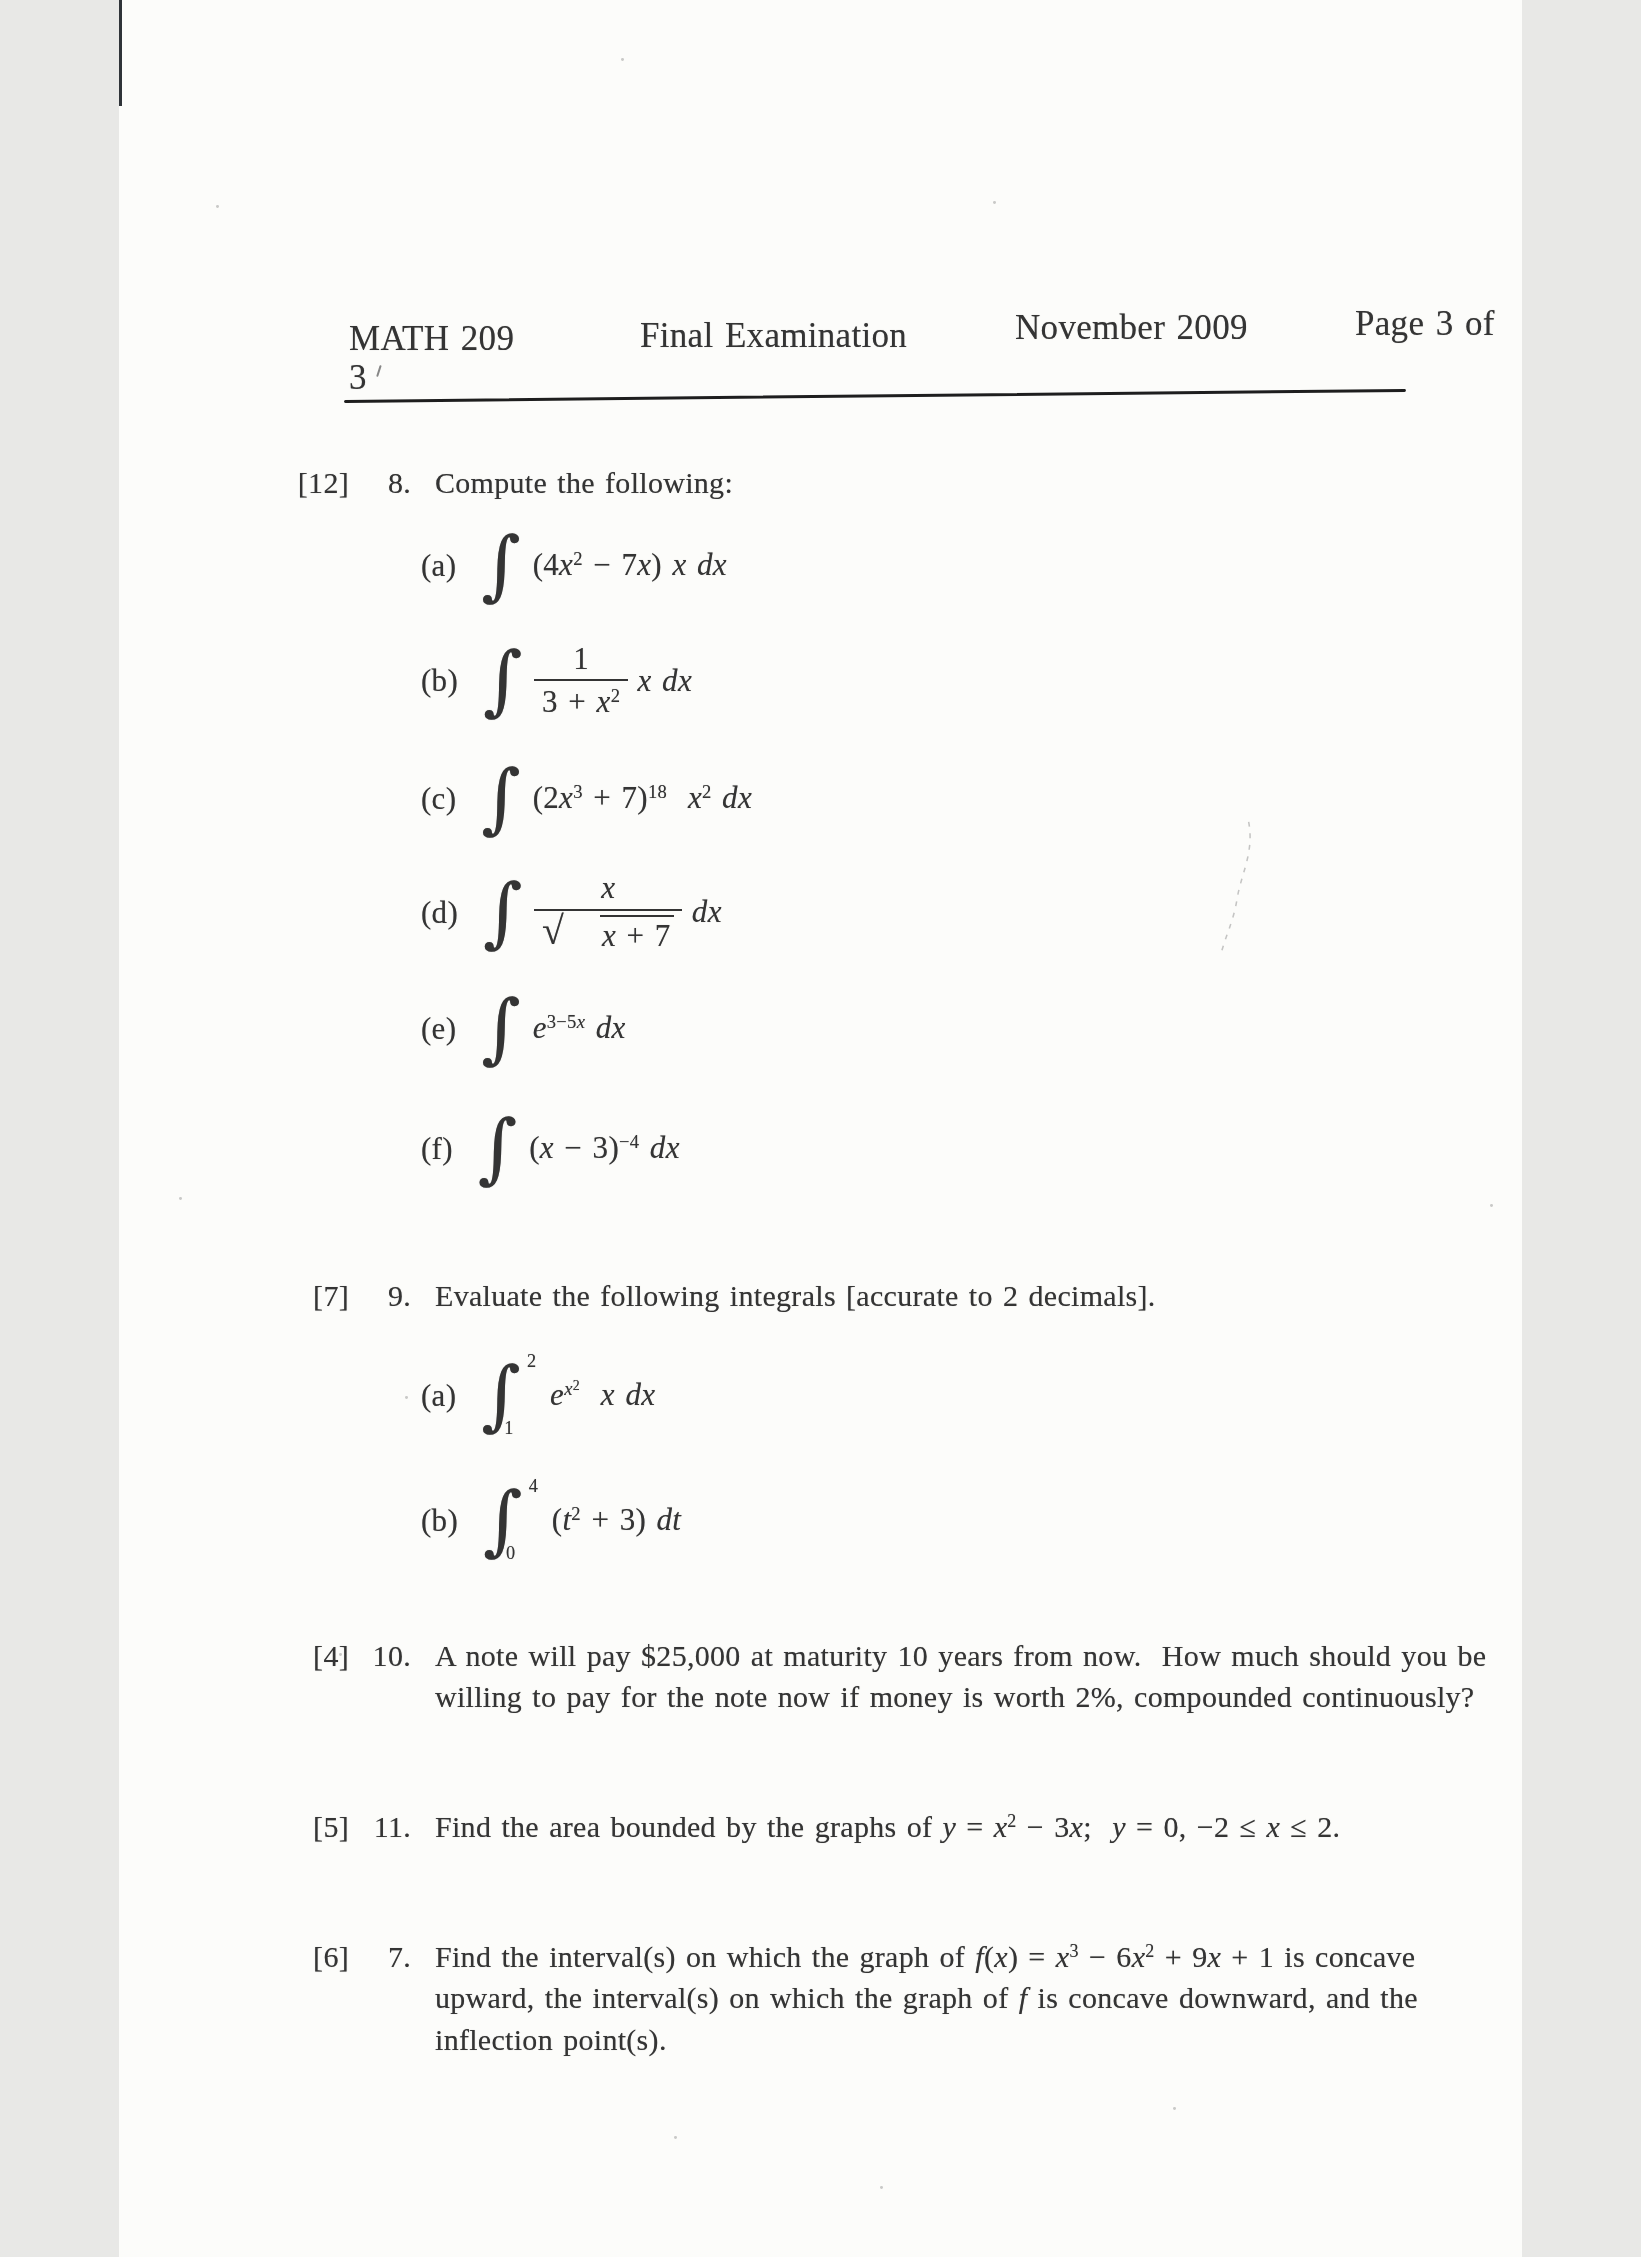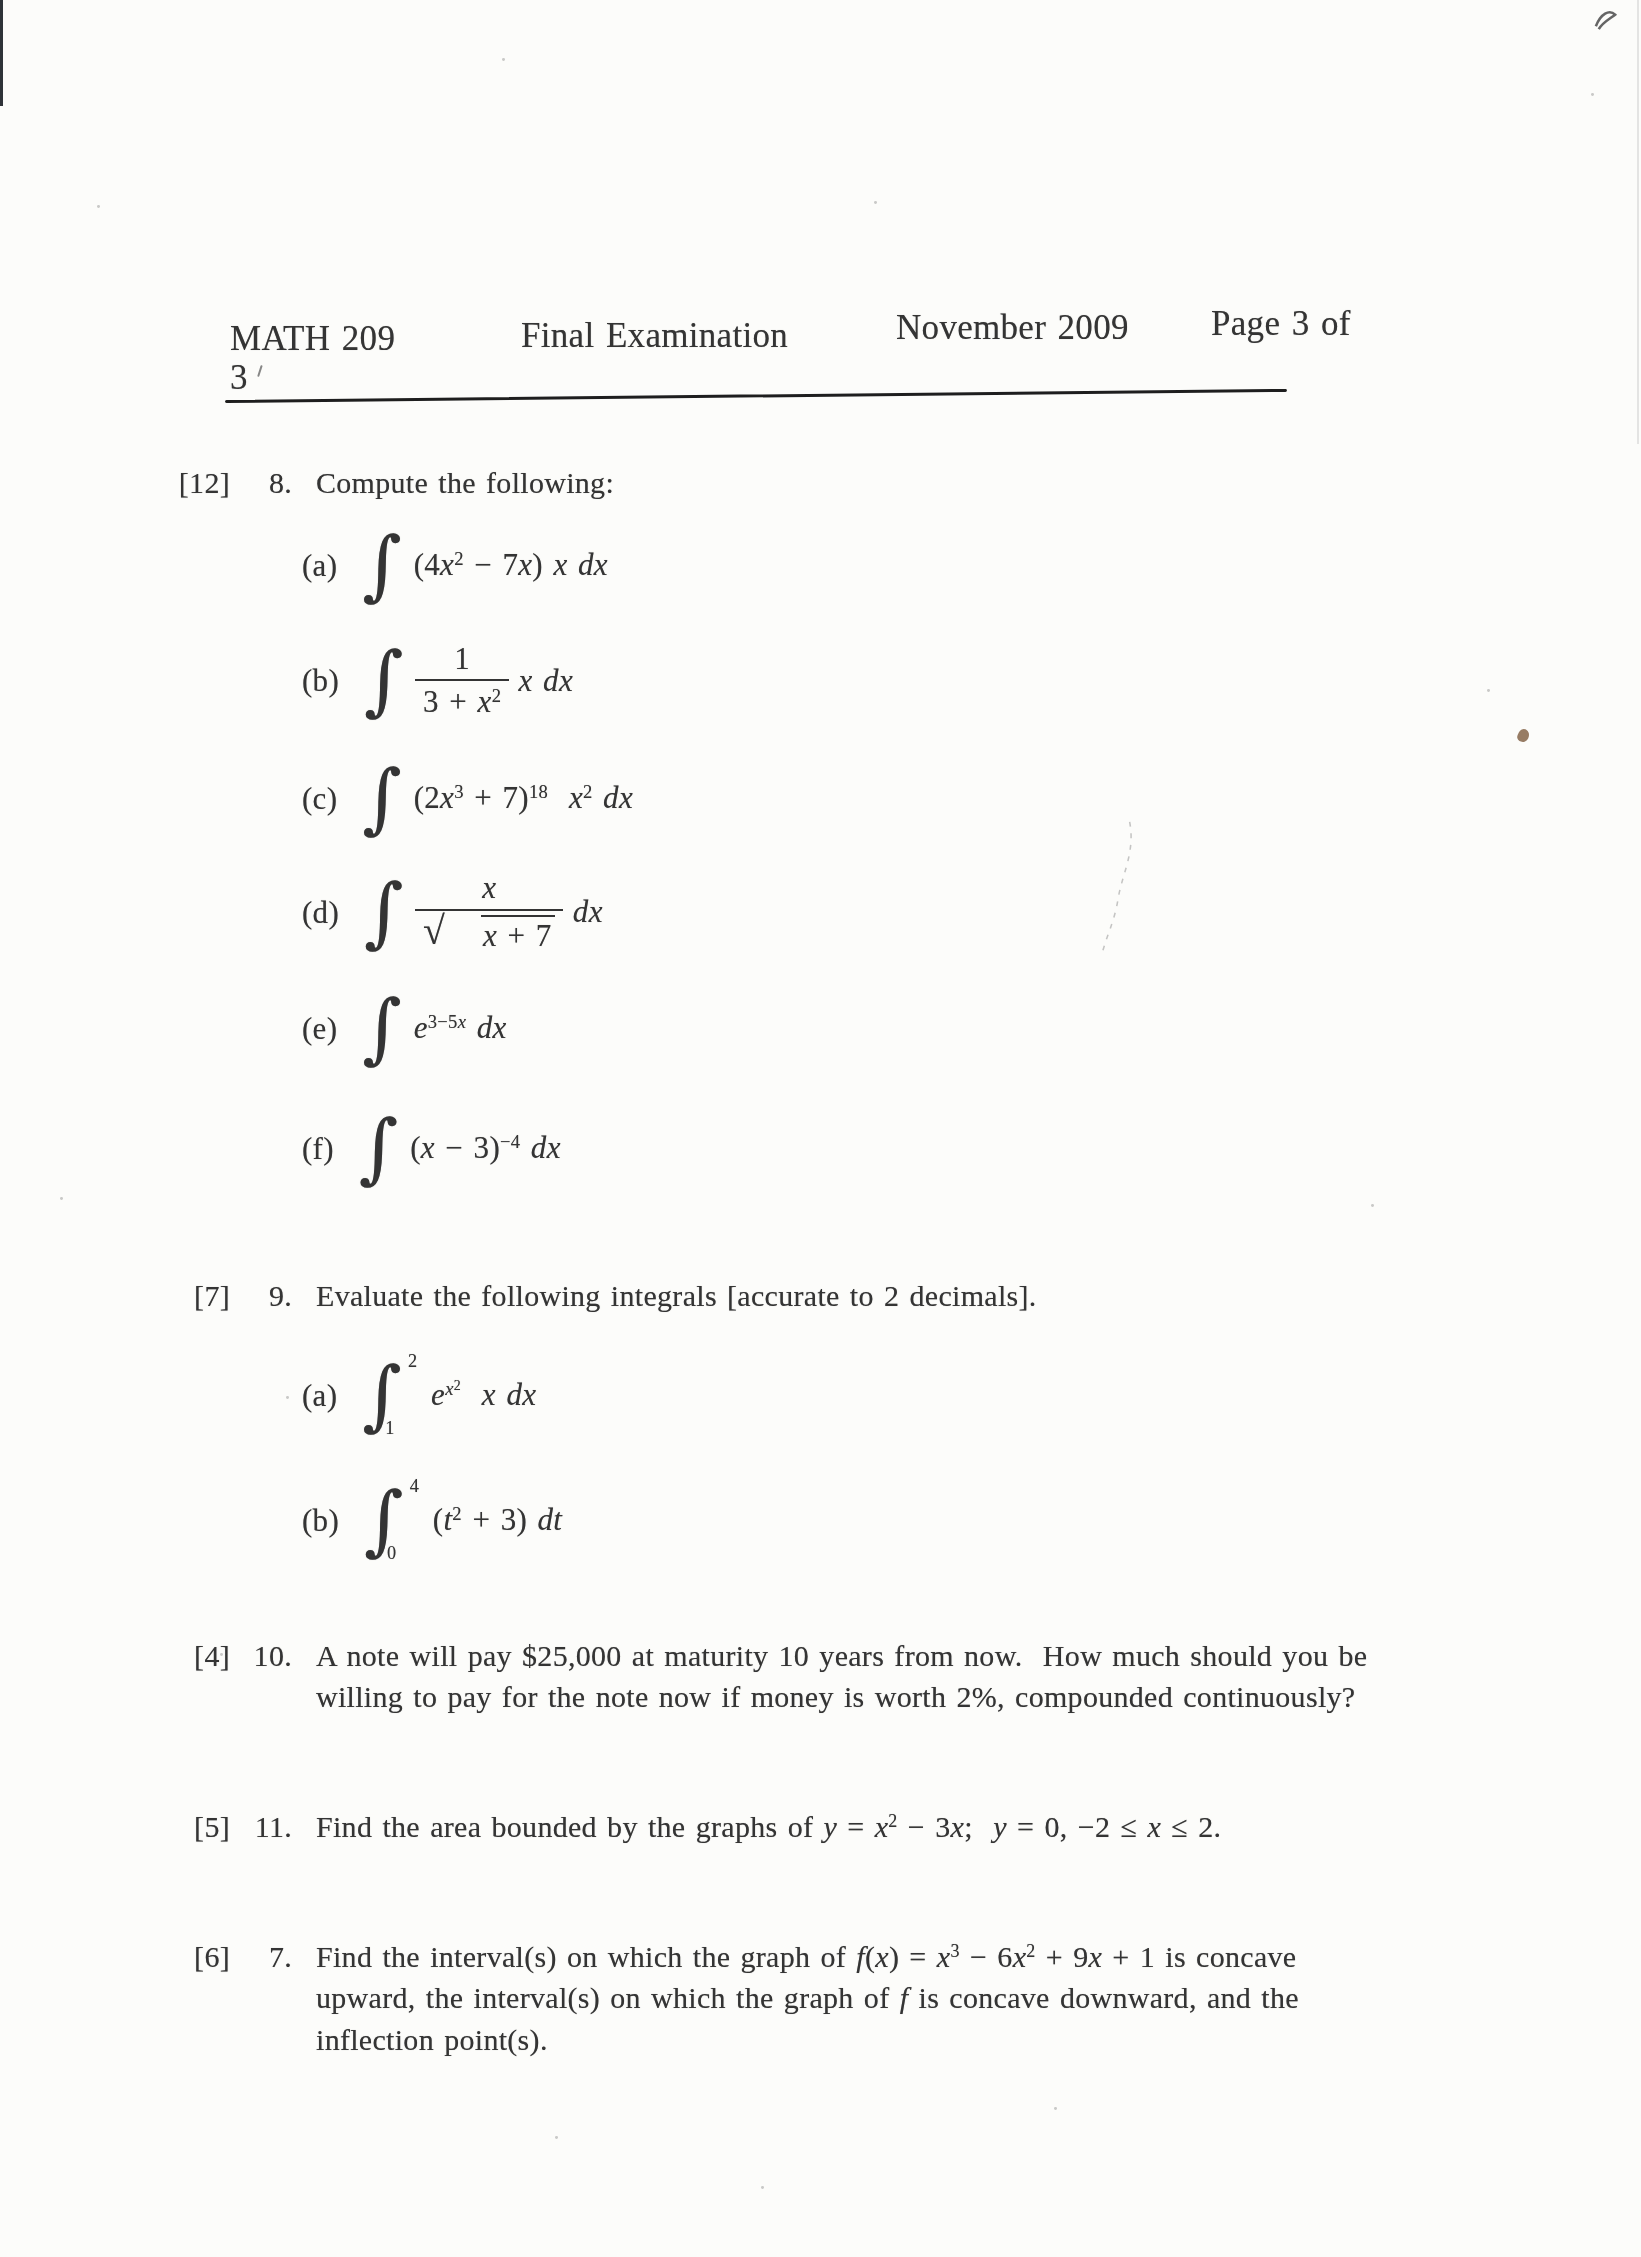--- a/index.html
+++ b/index.html
@@ -1,17 +1,17 @@
 <!DOCTYPE html>
 <html style="--ink: #343434; --paper: #fcfcfa; --rule: #1e1e1e;"><head>
 <meta charset="utf-8">
 <style>
   html,body{margin:0;padding:0;background:#e8e8e6;}
   .page{
-    position:relative;width:1641px;height:2257px;margin:0 auto;
+    position:relative;width:1403px;height:2257px;margin:0 auto;
     background:var(--paper,#fcfcfa);
     font-family:"Liberation Serif","DejaVu Serif",serif;
     color:var(--ink,#343434);
     overflow:hidden;letter-spacing:0.3px;word-spacing:2.4px;
     text-shadow:0 0 0.7px rgba(52,52,52,.5);
   }
   .hdr{position:absolute;font-size:35px;line-height:1.1;white-space:pre;}
   .rule{position:absolute;left:225px;top:400px;width:1062px;height:2.9px;
     background:var(--rule,#1e1e1e);transform:rotate(-0.6deg);
     transform-origin:left center;border-radius:1.9px;}
@@ -72,21 +72,21 @@
   <div class="speck" style="left:286px;top:1396px"></div>
   <div class="speck" style="left:220px;top:1653px"></div>
   <div class="speck" style="left:555px;top:2136px"></div>
   <div class="speck" style="left:761px;top:2186px"></div>
   <div class="speck" style="left:1054px;top:2107px"></div>
   <div class="speck" style="left:60px;top:1197px"></div>
 
   <div class="hdr" style="left:230px;top:320px">MATH 209</div>
   <div class="hdr" style="left:521px;top:317px">Final Examination</div>
   <div class="hdr" style="left:896px;top:309px">November 2009</div>
-  <div class="hdr" style="left:1211px;top:305px">Page 3 of</div>
+  <div class="hdr" style="left:1236px;top:305px">Page 3 of</div>
   <div class="hdr" style="left:230px;top:359px">3</div>
   <div class="rule"></div>
 
   <div class="qline" style="top:463px">
     <span class="points">[12]</span>
     <span class="qnum">8.</span>
     <span class="qtext">Compute the following:</span>
   </div>
   <div class="part" style="top:523px;height:85px">
     <span class="plabel">(a)</span>

